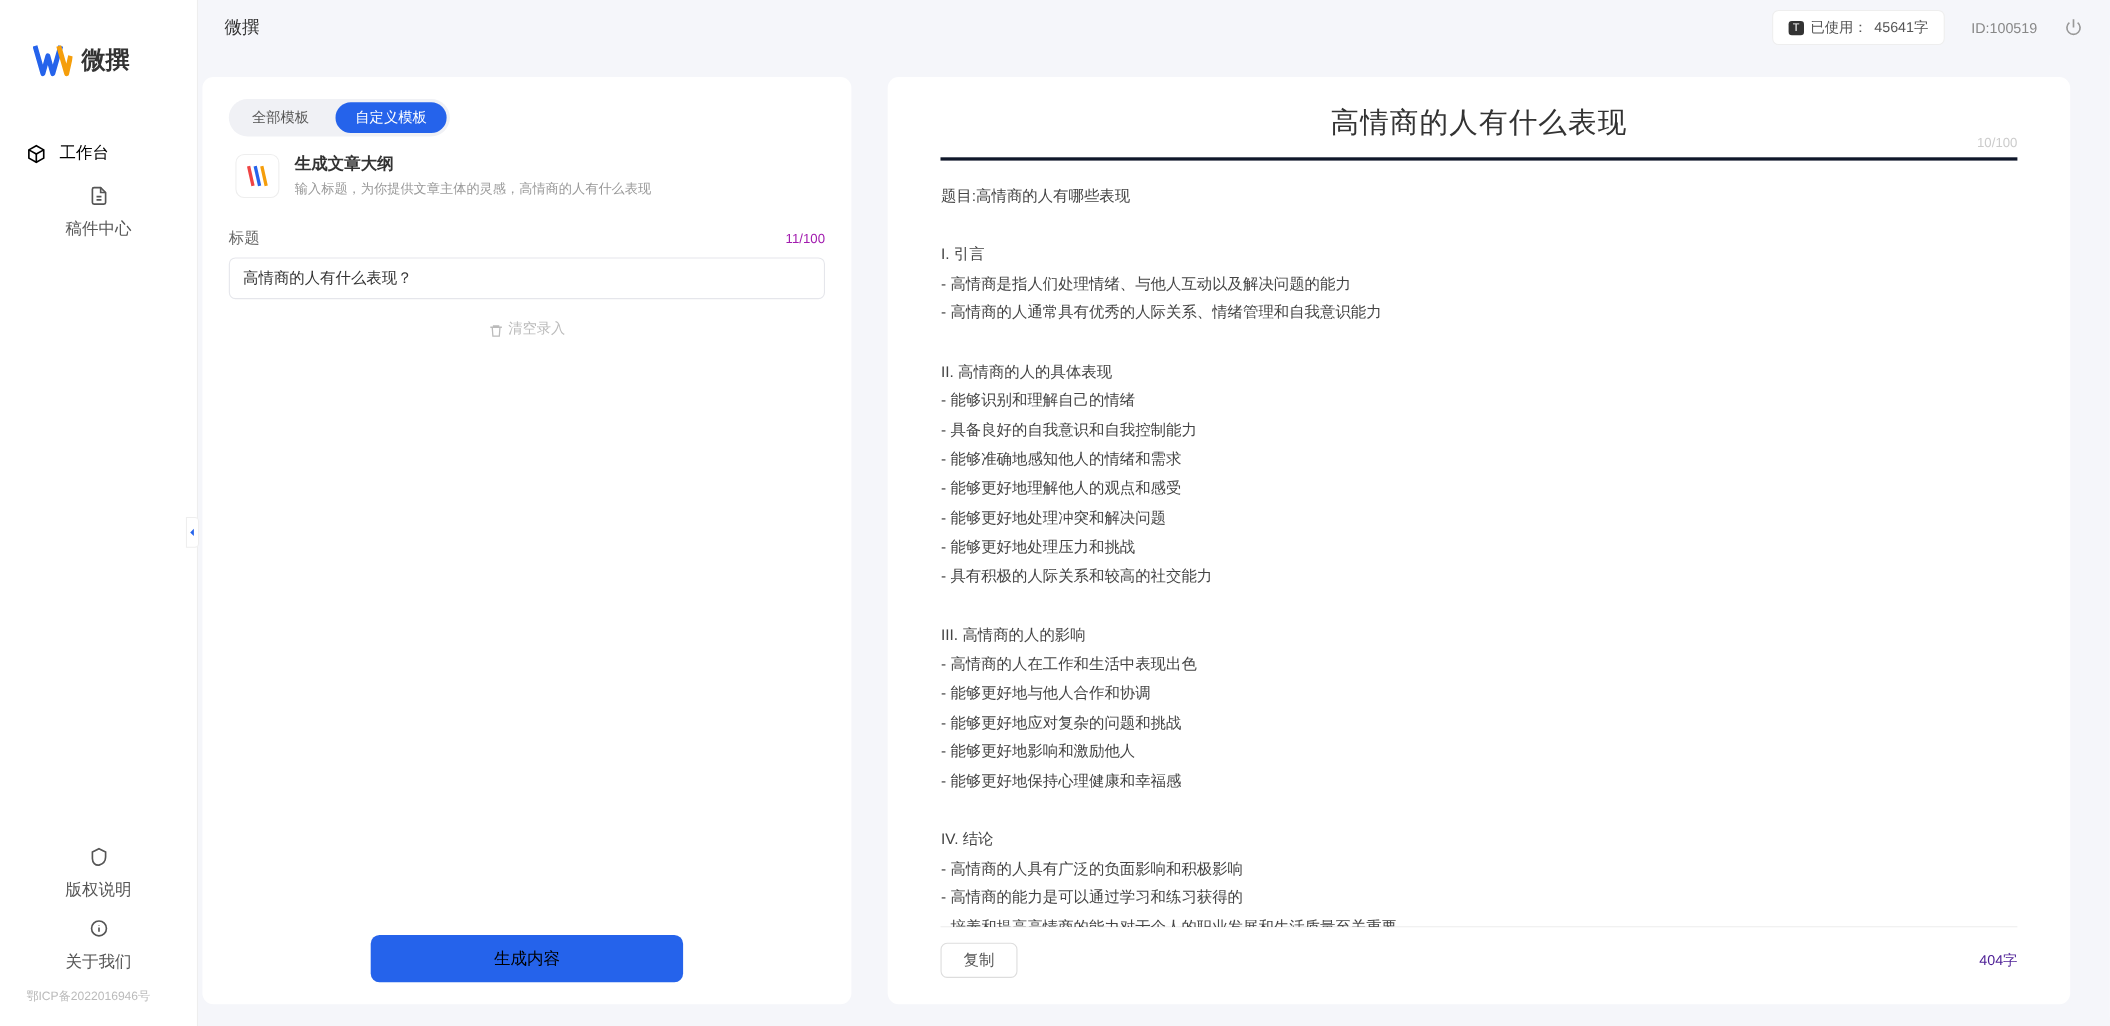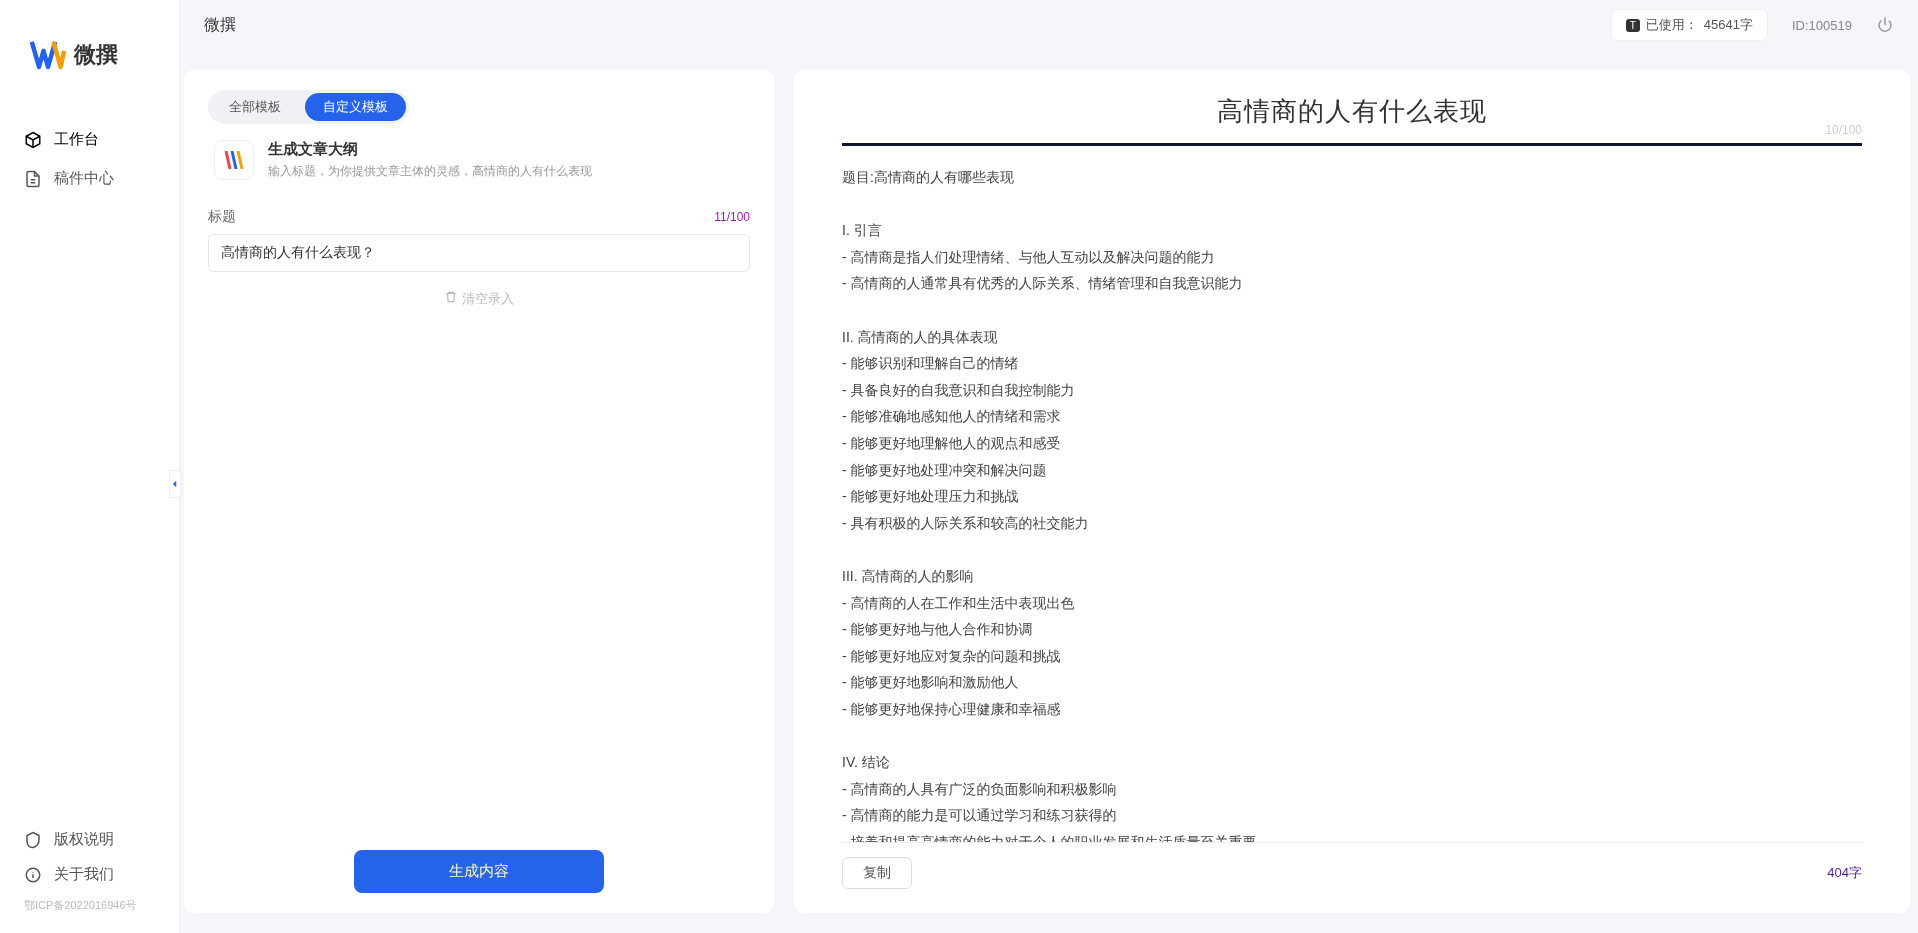--- a/index.html
+++ b/index.html
@@ -7,38 +7,38 @@
 .app { display: flex; height: 100%; }
 
 
 .sidebar { width: 180px; background: #fff; display: flex; flex-direction: column; border-right: 1px solid #eee; }
 .logo { display: flex; align-items: center; padding: 40px 20px 30px 30px; gap: 8px; }
 .logo-icon { width: 36px; height: 30px; }
 .logo-text { font-size: 22px; font-weight: 700; color: #333; }
 .nav { flex: 1; padding: 20px 0; }
 .nav-item { display: flex; align-items: center; padding: 10px 24px; gap: 12px; cursor: pointer; font-size: 15px; }
 .nav-item.active { color: #000000; }
-.nav-item:not(.active) { color: #555; }
+.nav-item:not(.active) { color: #555; flex-direction: column; }
 .nav-icon { width: 18px; height: 18px; display: inline-flex; align-items: center; justify-content: center; }
 .sidebar-footer { padding: 0 0 12px 0; margin-top: 15px; }
 .sidebar-footer .nav-item { padding: 8px 24px; }
 .icp { font-size: 11px; color: #bbb; padding: 6px 20px 8px 24px; }
 
 
 .main { flex: 1; display: flex; flex-direction: column; }
 .topbar { height: 50px; display: flex; align-items: center; padding: 0 24px; justify-content: space-between; background: #f5f6fa; }
 .topbar-left { font-size: 16px; font-weight: 500; color: #333; }
 .topbar-right { display: flex; align-items: center; gap: 24px; }
 .usage-pill { background: #fff; padding: 6px 14px; border-radius: 6px; font-size: 13px; color: #555; display: flex; align-items: center; gap: 6px; border: 1px solid #eee; }
 .usage-pill .badge { background: #333; color: #fff; font-size: 10px; padding: 1px 4px; border-radius: 3px; }
 .user-id { font-size: 13px; color: #888; }
 .power-icon { width: 18px; height: 18px; color: #999; cursor: pointer; }
 
 
-.content { flex: 1; display: flex; gap: 20px; padding: 20px 8px 20px 4px; overflow: hidden; }
+.content { flex: 1; display: flex; gap: 33px; padding: 20px 36px 20px 4px; overflow: hidden; }
 .panel { background: #fff; border-radius: 10px; display: flex; flex-direction: column; }
 .panel-left { width: 590px; padding: 20px 24px; }
 .panel-right { flex: 1; padding: 24px 48px; }
 
 
 .tabs { display: flex; gap: 6px; background: #f0f1f5; border-radius: 20px; padding: 3px; width: fit-content; }
 .tab { padding: 5px 18px; border-radius: 16px; font-size: 13px; cursor: pointer; }
 .tab.active { background: #2563eb; color: #fff; }
 .tab:not(.active) { color: #555; }
 
@@ -47,23 +47,23 @@
 .template-icon { width: 40px; height: 40px; background: #fff; border: 1px solid #eee; border-radius: 8px; display: flex; align-items: center; justify-content: center; font-size: 20px; }
 .template-title { font-size: 15px; font-weight: 600; margin-bottom: 4px; }
 .template-desc { font-size: 12px; color: #999; }
 
 
 .form-group { margin-top: 10px; }
 .form-label-row { display: flex; justify-content: space-between; align-items: center; margin-bottom: 8px; }
 .form-label { font-size: 14px; color: #666; }
 .char-count { font-size: 12px; color: #a21caf; }
 .form-input { width: 100%; padding: 10px 12px; border: 1px solid #e5e6eb; border-radius: 6px; font-size: 14px; color: #333; outline: none; }
-.clear-row { text-align: center; margin-top: 18px; font-size: 13px; color: #bbb; cursor: pointer; display: flex; justify-content: center; align-items: flex-start; gap: 4px; }
-
-.generate-btn { margin-top: auto; align-self: center; width: 250px; padding: 12px 0; background: #2563eb; color: #fef9c3; border: none; border-radius: 8px; font-size: 15px; cursor: pointer; }
+.clear-row { text-align: center; margin-top: 18px; font-size: 13px; color: #bbb; cursor: pointer; display: flex; justify-content: center; align-items: flex-end; gap: 4px; }
+
+.generate-btn { margin-top: auto; align-self: center; width: 284px; padding: 12px 0; background: #2563eb; color: #000000; border: none; border-radius: 8px; font-size: 15px; cursor: pointer; }
 .collapse-handle { position: absolute; left: 169px; top: 470px; width: 12px; height: 28px; background: #fff; border: 1px solid #eee; border-radius: 0 4px 4px 0; display: flex; align-items: center; justify-content: center; cursor: pointer; color: #2563eb; }
 
 
 .output-header { display: flex; align-items: center; justify-content: center; position: relative; padding-bottom: 14px; border-bottom: 3px solid #0f172a; }
 .output-title { font-size: 26px; font-family: "Songti SC", SimSun, serif; font-weight: 500; letter-spacing: 1px; }
 .output-count { position: absolute; right: 0; bottom: 6px; font-size: 12px; color: #ccc; }
 .output-body { flex: 1; padding: 18px 0; font-size: 14px; line-height: 1.9; color: #444; white-space: pre-wrap; overflow-y: auto; }
 .output-footer { display: flex; justify-content: space-between; align-items: center; gap: 16px; padding-top: 14px; border-top: 1px solid #eee; }
 .copy-btn { padding: 6px 20px; border: 1px solid #ddd; background: #fff; border-radius: 6px; font-size: 14px; color: #555; cursor: pointer; }
 .word-count { font-size: 13px; color: #4c1d95; }

